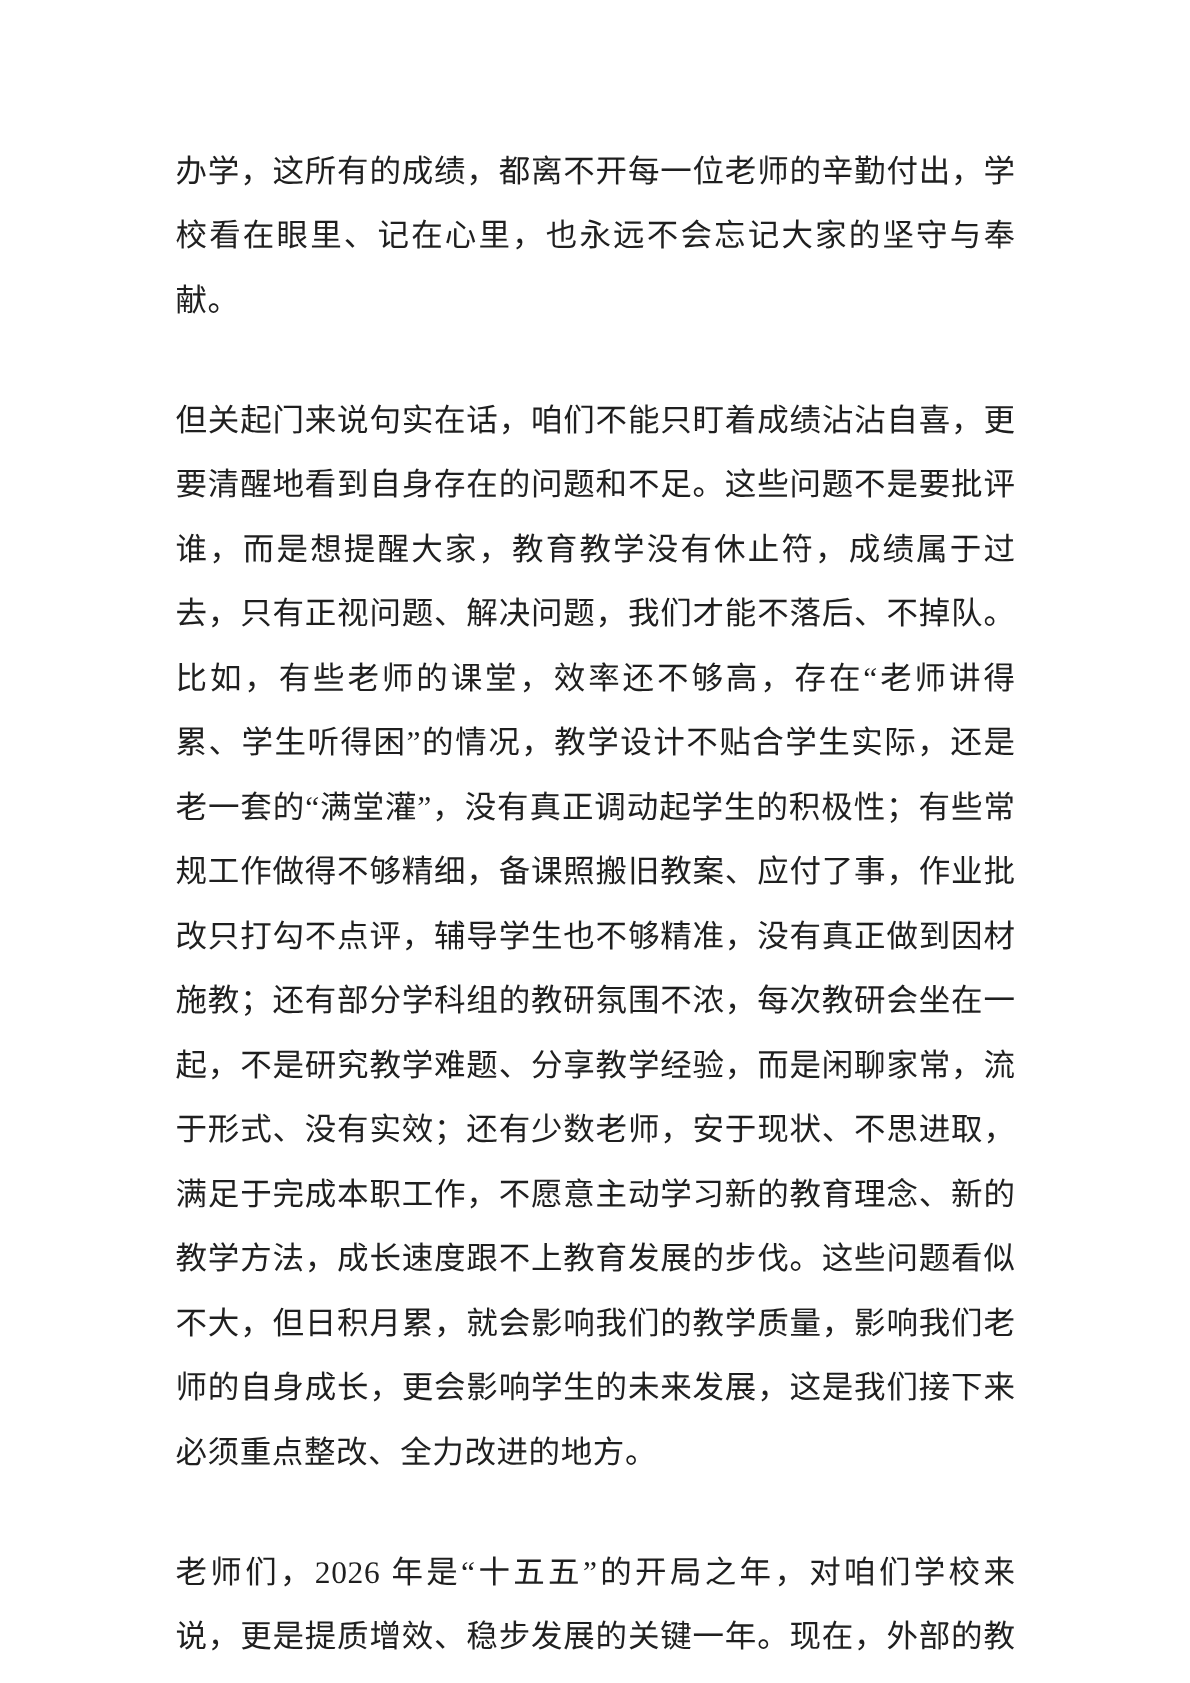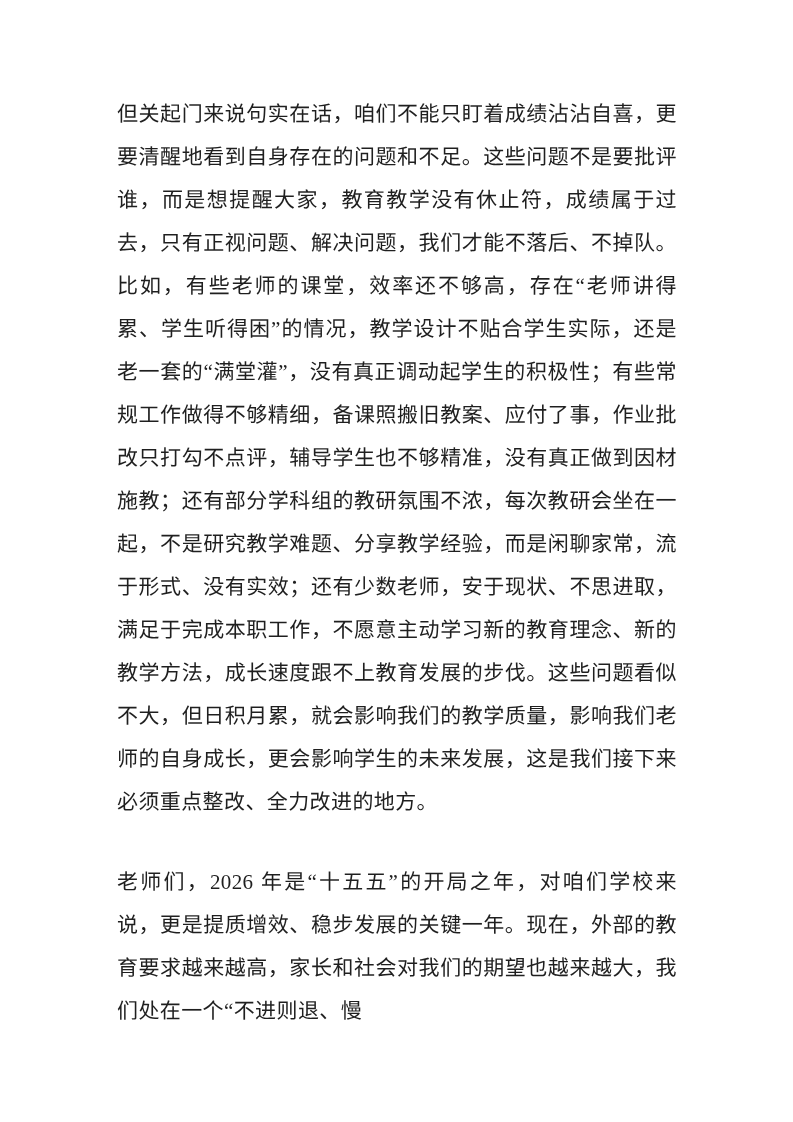--- a/index.html
+++ b/index.html
@@ -33,17 +33,18 @@
     overflow-wrap: anywhere;
   }
   .doc-paragraph:last-child {
     margin-bottom: 0;
   }
 </style>
 </head>
 <body>
 
 <div class="page">
+  <p class="doc-paragraph">办学，这所有的成绩，都离不开每一位老师的辛勤付出，学校看在眼里、记在心里，也永远不会忘记大家的坚守与奉献。</p>
 
   <p class="doc-paragraph">但关起门来说句实在话，咱们不能只盯着成绩沾沾自喜，更要清醒地看到自身存在的问题和不足。这些问题不是要批评谁，而是想提醒大家，教育教学没有休止符，成绩属于过去，只有正视问题、解决问题，我们才能不落后、不掉队。比如，有些老师的课堂，效率还不够高，存在“老师讲得累、学生听得困”的情况，教学设计不贴合学生实际，还是老一套的“满堂灌”，没有真正调动起学生的积极性；有些常规工作做得不够精细，备课照搬旧教案、应付了事，作业批改只打勾不点评，辅导学生也不够精准，没有真正做到因材施教；还有部分学科组的教研氛围不浓，每次教研会坐在一起，不是研究教学难题、分享教学经验，而是闲聊家常，流于形式、没有实效；还有少数老师，安于现状、不思进取，满足于完成本职工作，不愿意主动学习新的教育理念、新的教学方法，成长速度跟不上教育发展的步伐。这些问题看似不大，但日积月累，就会影响我们的教学质量，影响我们老师的自身成长，更会影响学生的未来发展，这是我们接下来必须重点整改、全力改进的地方。</p>
 
   <p class="doc-paragraph">老师们，2026 年是“十五五”的开局之年，对咱们学校来说，更是提质增效、稳步发展的关键一年。现在，外部的教育要求越来越高，家长和社会对我们的期望也越来越大，我们处在一个“不进则退、慢</p>
 </div>
 
 </body></html>

